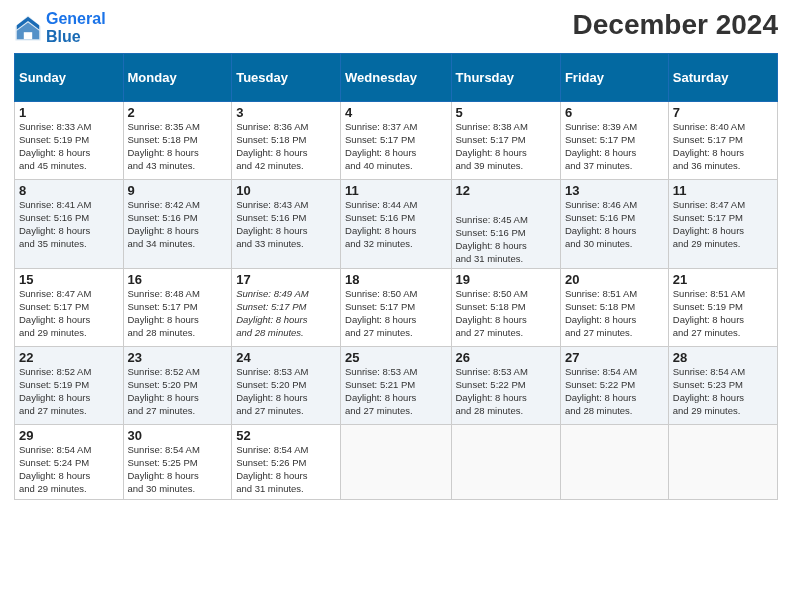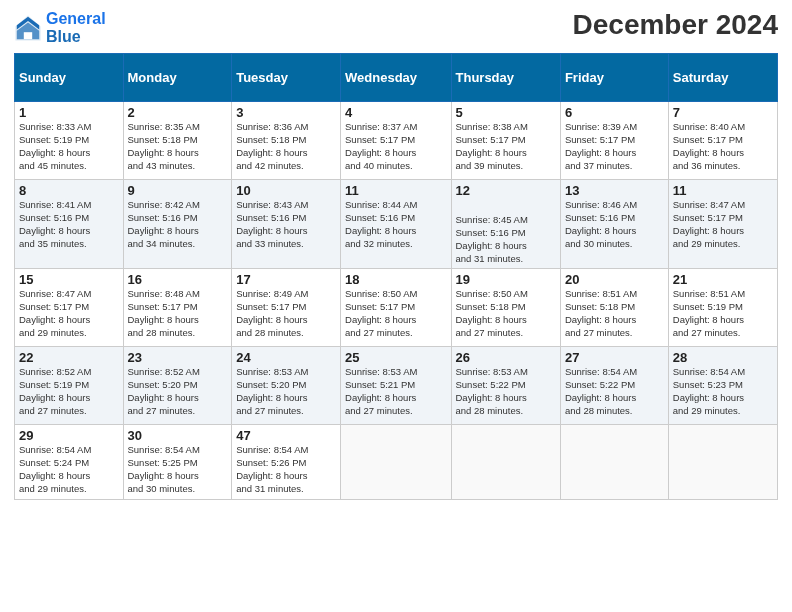--- a/index.html
+++ b/index.html
@@ -245,21 +245,21 @@
           </td>
           <td>
             <span class="day-num">16</span>
             <div class="day-info" style="white-space: pre-line;">Sunrise: 8:48 AM
 Sunset: 5:17 PM
 Daylight: 8 hours
 and 28 minutes.</div>
           </td>
           <td>
             <span class="day-num">17</span>
-            <div class="day-info" style="white-space: pre-line;">Sunrise: 8:49 AM
+            <div class="day-info" style="white-space: pre-line; font-style: italic;">Sunrise: 8:49 AM
 Sunset: 5:17 PM
 Daylight: 8 hours
 and 28 minutes.</div>
           </td>
           <td>
             <span class="day-num">18</span>
             <div class="day-info" style="white-space: pre-line;">Sunrise: 8:50 AM
 Sunset: 5:17 PM
 Daylight: 8 hours
 and 27 minutes.</div>
@@ -346,21 +346,21 @@
 and 29 minutes.</div>
           </td>
           <td>
             <span class="day-num">30</span>
             <div class="day-info" style="white-space: pre-line;">Sunrise: 8:54 AM
 Sunset: 5:25 PM
 Daylight: 8 hours
 and 30 minutes.</div>
           </td>
           <td>
-            <span class="day-num">47</span>
+            <span class="day-num">52</span>
             <div class="day-info" style="white-space: pre-line;">Sunrise: 8:54 AM
 Sunset: 5:26 PM
 Daylight: 8 hours
 and 31 minutes.</div>
           </td>
           <td class="empty-cell"></td>
           <td class="empty-cell"></td>
           <td class="empty-cell"></td>
           <td class="empty-cell"></td>
         </tr>

